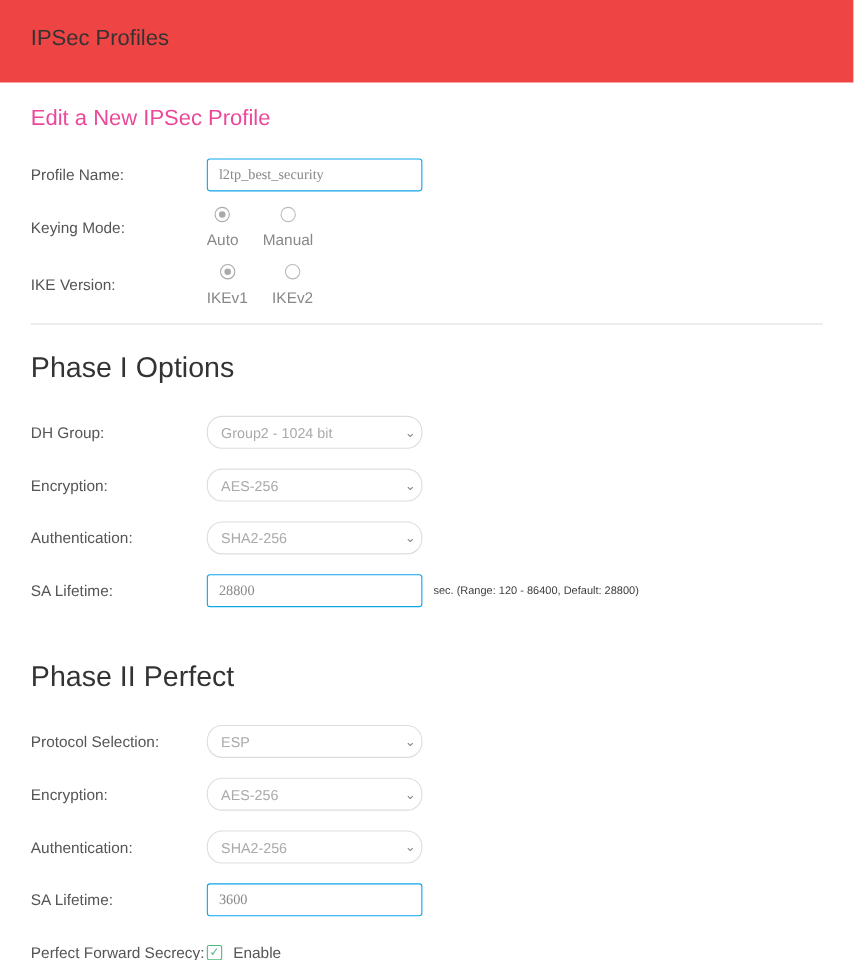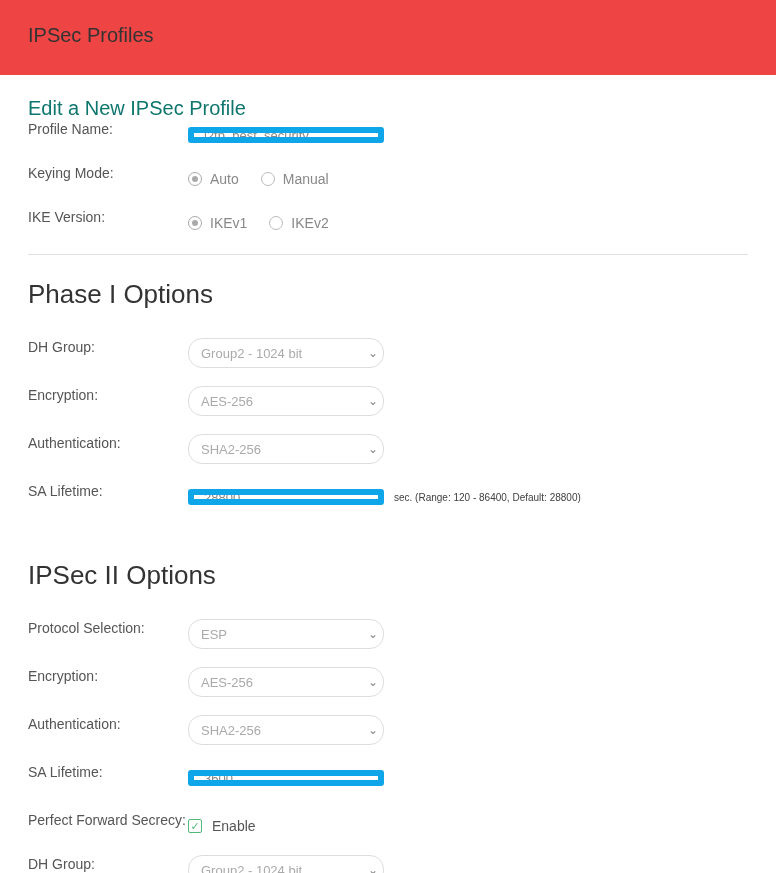--- a/index.html
+++ b/index.html
@@ -18,50 +18,52 @@
     font-size: 20px;
     font-weight: 400;
     color: #333;
   }
   .content {
     padding: 22px 28px 20px 28px;
   }
   .section-title {
     font-size: 20px;
     font-weight: 400;
-    color: #0f766e;
+    color: #ec4899;
+    margin-bottom: 24px;
   }
   .form-row {
     display: flex;
+    align-items: center;
     margin-bottom: 14px;
     min-height: 30px;
   }
   .form-row.tall { margin-bottom: 18px; }
   .form-label {
     width: 160px;
     flex-shrink: 0;
     color: #555;
     font-size: 14px;
     line-height: 1.35;
   }
   .form-control-area {
     display: flex;
     align-items: center;
     gap: 10px;
   }
   input.text-input {
     width: 196px;
-    height: 16px;
-    border: 6px solid #0ea5e9;
+    height: 30px;
+    border: 1px solid #0ea5e9;
     border-radius: 3px;
     padding: 0 10px;
     font-size: 13px;
     color: #888;
     background: #fff;
-    font-family: Liberation Sans, sans-serif;
+    font-family: Liberation Serif, serif;
   }
   input.text-input::placeholder { color: #aaa; }
   .select-wrap {
     position: relative;
     width: 196px;
     height: 30px;
   }
   .select-display {
     width: 100%;
     height: 100%;
@@ -87,20 +89,21 @@
   .radio-group {
     display: flex;
     align-items: center;
     gap: 22px;
   }
   .radio-item {
     display: flex;
     align-items: center;
     gap: 8px;
     cursor: pointer;
+    flex-direction: column;
   }
   .radio-circle {
     width: 14px;
     height: 14px;
     border: 1.5px solid #bbb;
     border-radius: 50%;
     display: flex;
     align-items: center;
     justify-content: center;
   }
@@ -247,21 +250,21 @@
   <div class="form-row tall">
     <div class="form-label">SA Lifetime:</div>
     <div class="form-control-area">
       <input type="text" class="text-input" value="28800" style="">
       <span class="helper-text">sec. (Range: 120 - 86400, Default: 28800)</span>
     </div>
   </div>
 
   <div class="section-gap"></div>
 
-  <div class="sub-section-title">IPSec II Options</div>
+  <div class="sub-section-title">Phase II Perfect</div>
 
   <div class="form-row tall">
     <div class="form-label">Protocol Selection:</div>
     <div class="form-control-area">
       <div class="select-wrap">
         <div class="select-display">
             <span>ESP</span>
           </div>
         <span class="select-caret">⌄</span>
       </div>

